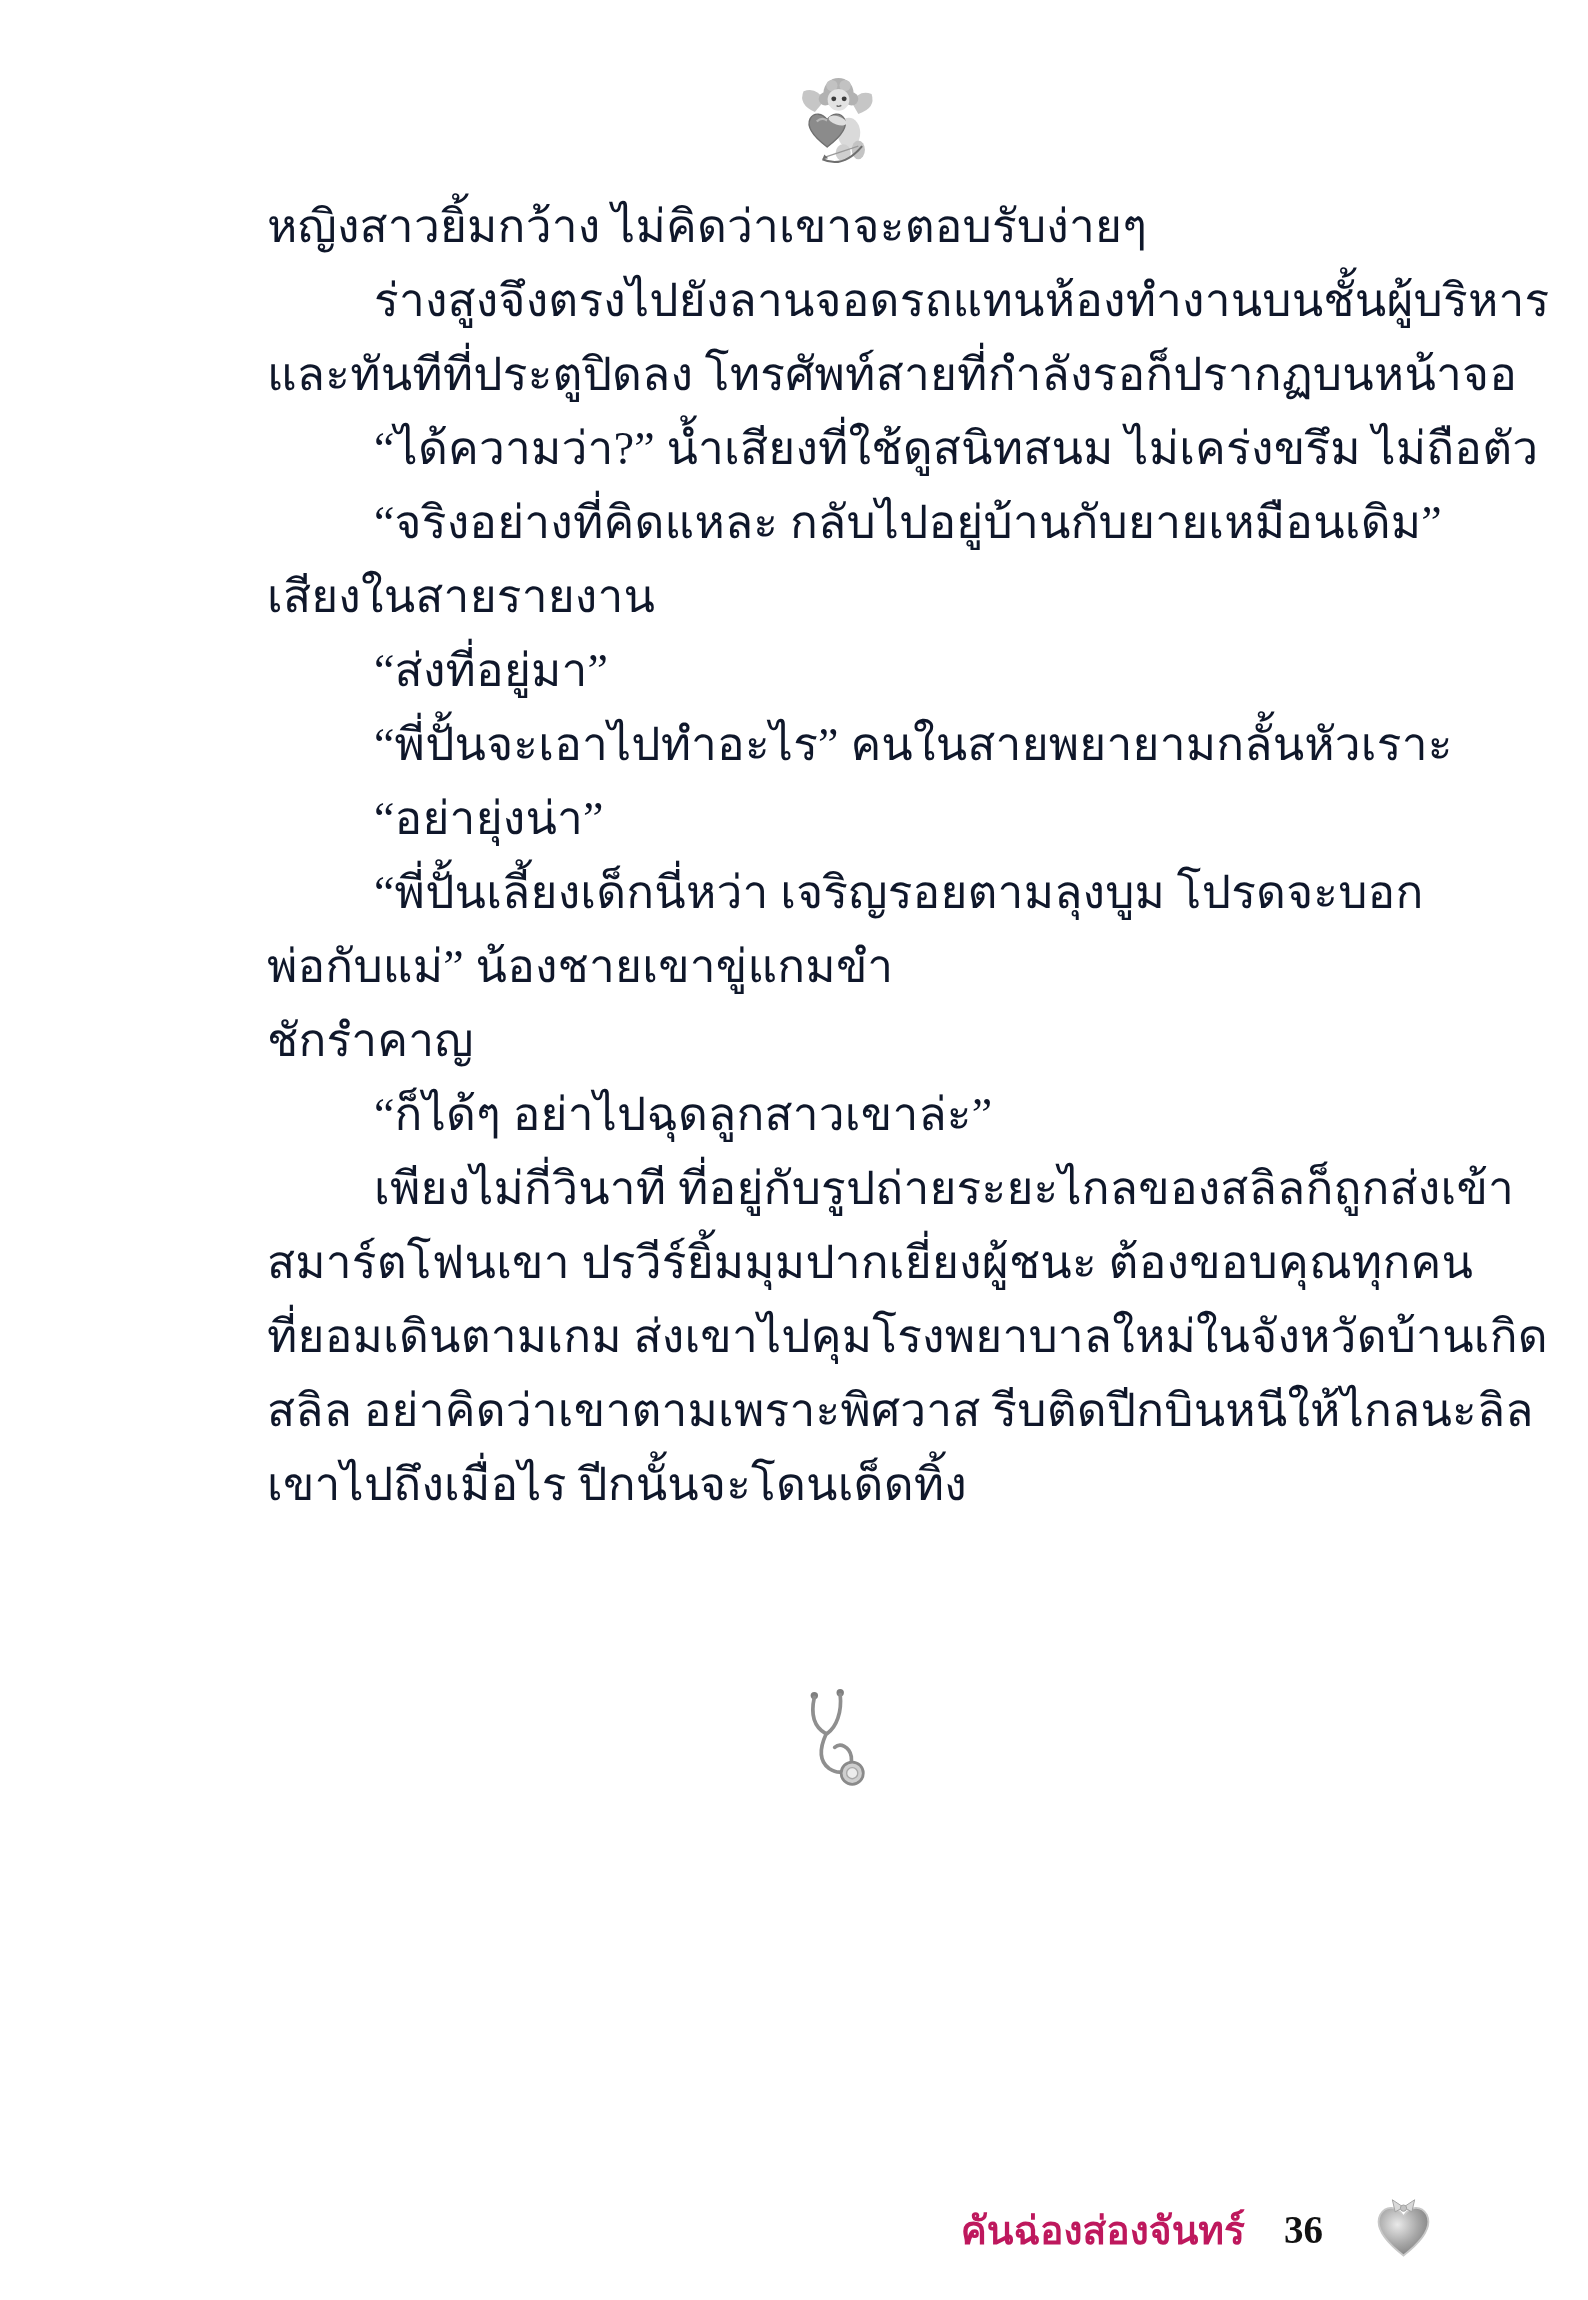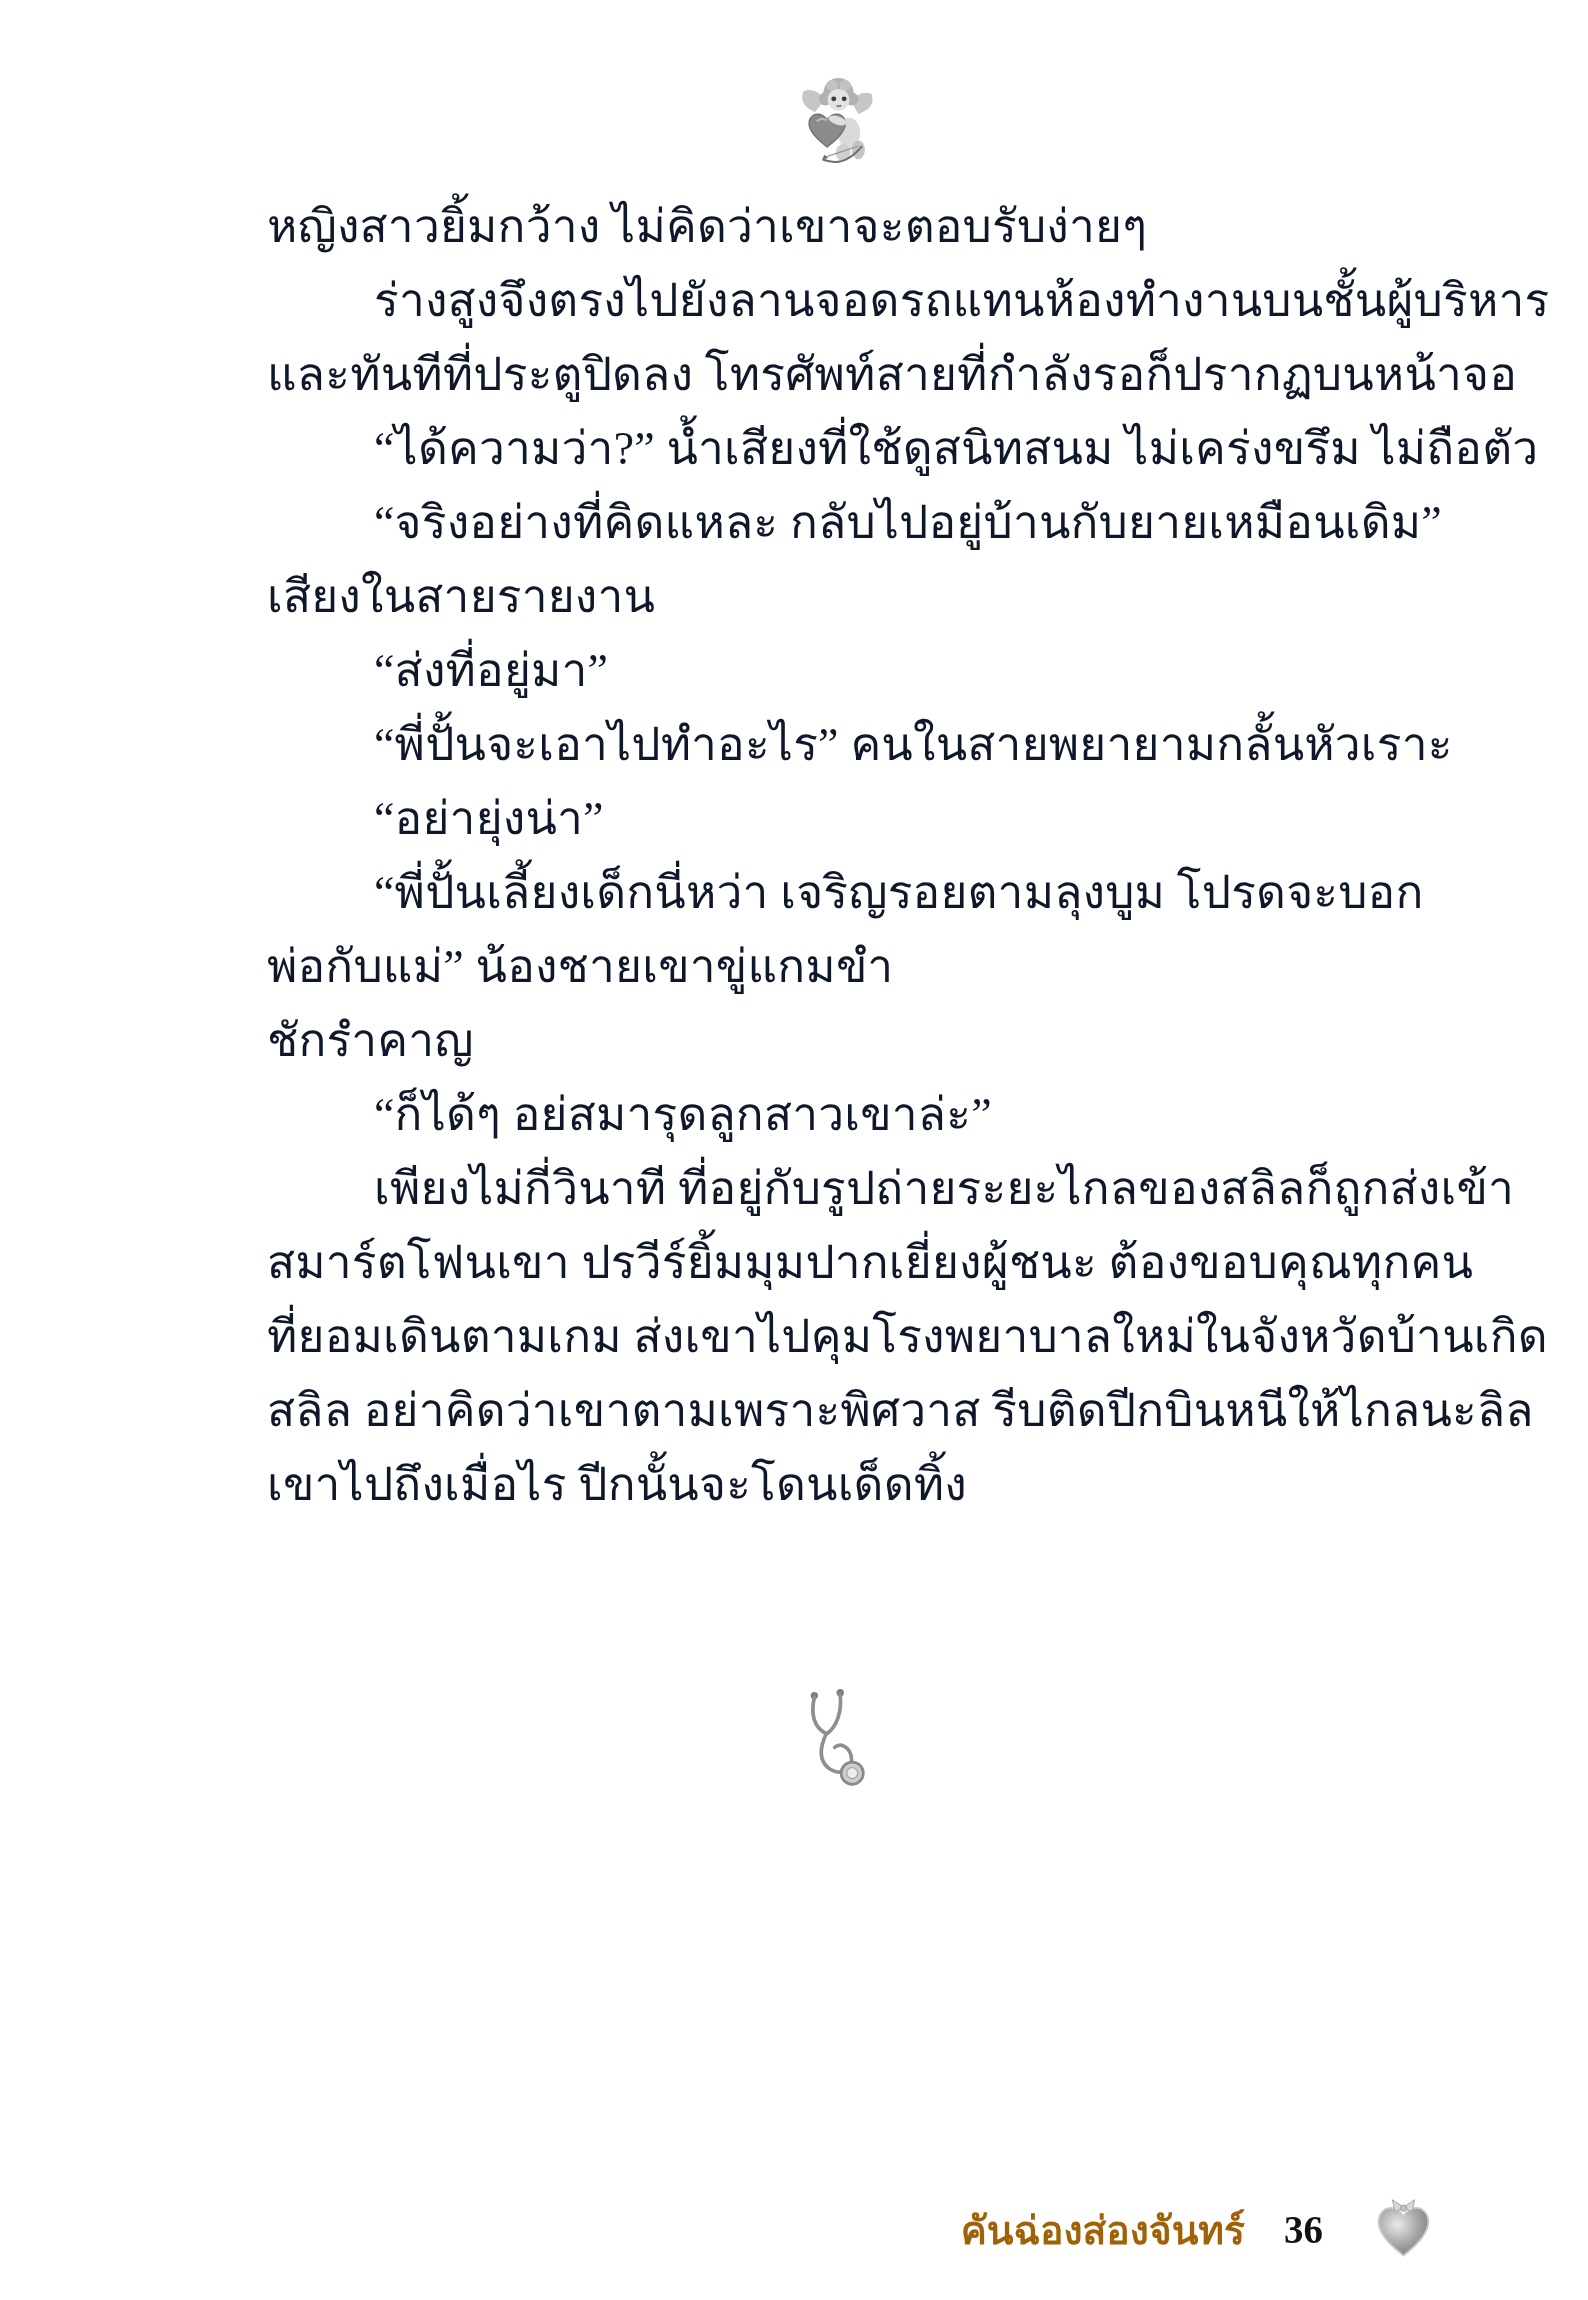--- a/index.html
+++ b/index.html
@@ -44,21 +44,21 @@
   
   .footer {
     position: absolute;
     right: 153px; bottom: 37px;
     display: flex;
     align-items: center;
   }
   .footer-title {
     font-size: 39px;
     font-weight: bold;
-    color: #a16207;
+    color: #be185d;
   }
   .footer-page {
     font-size: 39px;
     font-weight: 600;
     color: #121212;
     margin-left: 39px;
   }
   .footer-heart {
     width: 65px; height: 67px;
     margin-left: 48px;
@@ -105,21 +105,21 @@
     <div class="line">และทันทีที่ประตูปิดลง โทรศัพท์สายที่กำลังรอก็ปรากฏบนหน้าจอ</div>
     <div class="line indent">“ได้ความว่า?” น้ำเสียงที่ใช้ดูสนิทสนม ไม่เคร่งขรึม ไม่ถือตัว</div>
     <div class="line indent">“จริงอย่างที่คิดแหละ กลับไปอยู่บ้านกับยายเหมือนเดิม”</div>
     <div class="line">เสียงในสายรายงาน</div>
     <div class="line indent">“ส่งที่อยู่มา”</div>
     <div class="line indent">“พี่ปั้นจะเอาไปทำอะไร” คนในสายพยายามกลั้นหัวเราะ</div>
     <div class="line indent">“อย่ายุ่งน่า”</div>
     <div class="line indent">“พี่ปั้นเลี้ยงเด็กนี่หว่า เจริญรอยตามลุงบูม โปรดจะบอก</div>
     <div class="line">พ่อกับแม่” น้องชายเขาขู่แกมขำ</div>
     <div class="line">ชักรำคาญ</div>
-    <div class="line indent">“ก็ได้ๆ อย่สมารุดลูกสาวเขาล่ะ”</div>
+    <div class="line indent">“ก็ได้ๆ อย่าไปฉุดลูกสาวเขาล่ะ”</div>
     <div class="line indent">เพียงไม่กี่วินาที ที่อยู่กับรูปถ่ายระยะไกลของสลิลก็ถูกส่งเข้า</div>
     <div class="line">สมาร์ตโฟนเขา ปรวีร์ยิ้มมุมปากเยี่ยงผู้ชนะ ต้องขอบคุณทุกคน</div>
     <div class="line">ที่ยอมเดินตามเกม ส่งเขาไปคุมโรงพยาบาลใหม่ในจังหวัดบ้านเกิด</div>
     <div class="line">สลิล อย่าคิดว่าเขาตามเพราะพิศวาส รีบติดปีกบินหนีให้ไกลนะลิล</div>
     <div class="line">เขาไปถึงเมื่อไร ปีกนั้นจะโดนเด็ดทิ้ง</div>
   </div>
 
 <div class="divider-icon">
   <svg viewBox="0 0 92 110" width="85" height="102">
     <circle cx="22" cy="8" r="4" fill="#7f7f7f"></circle>

